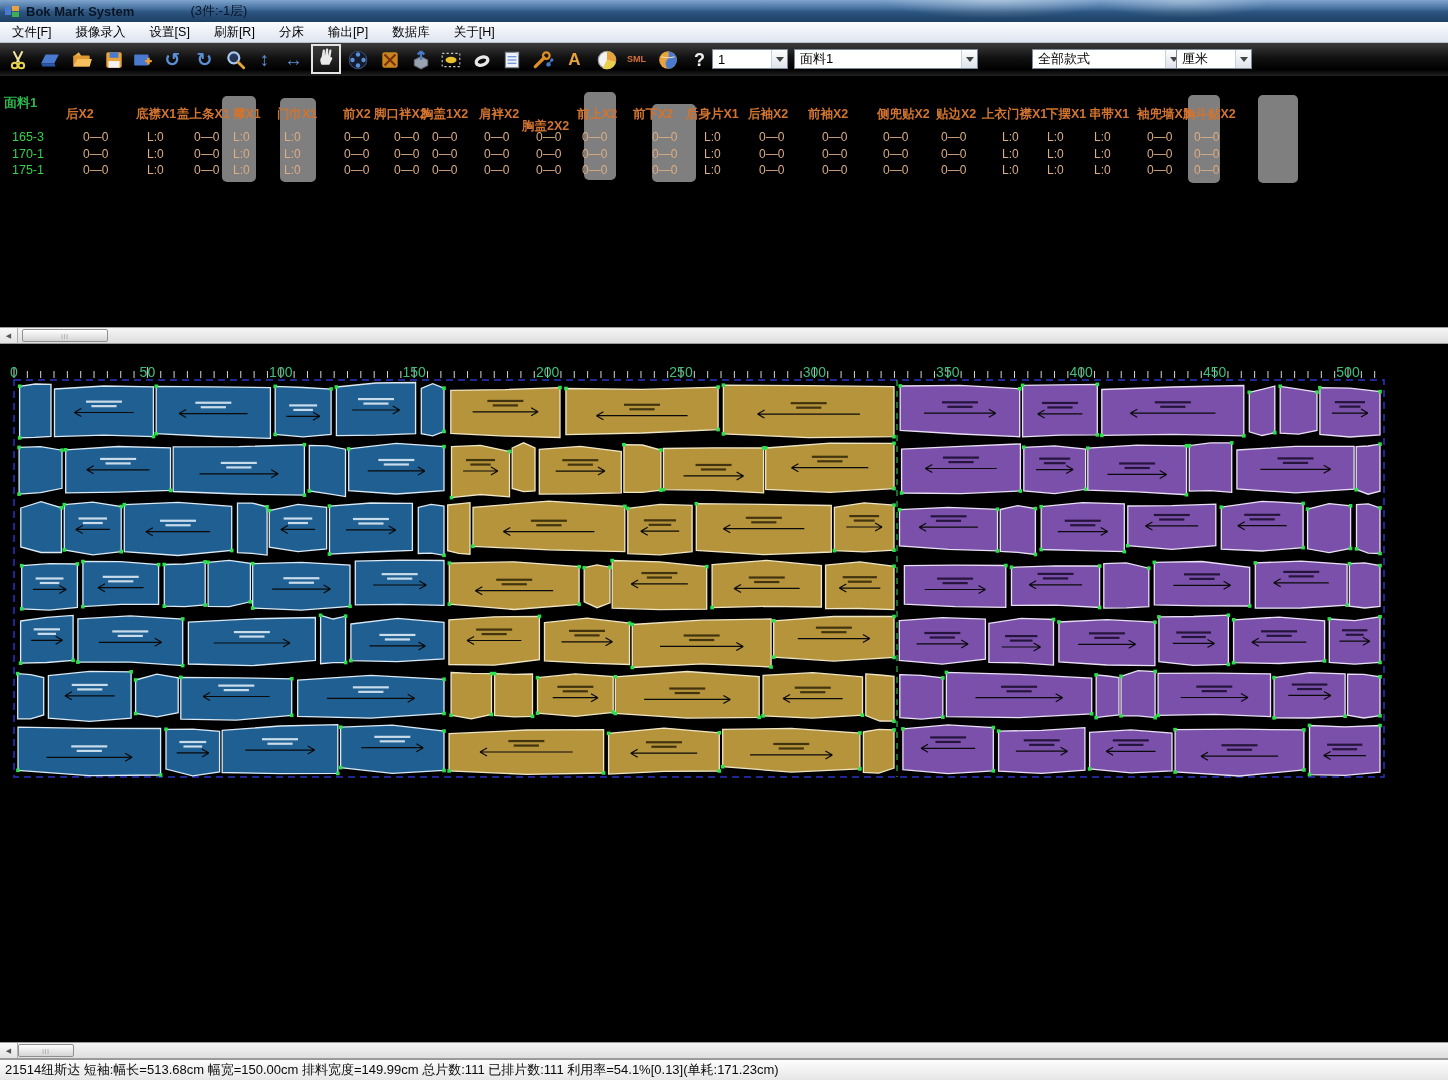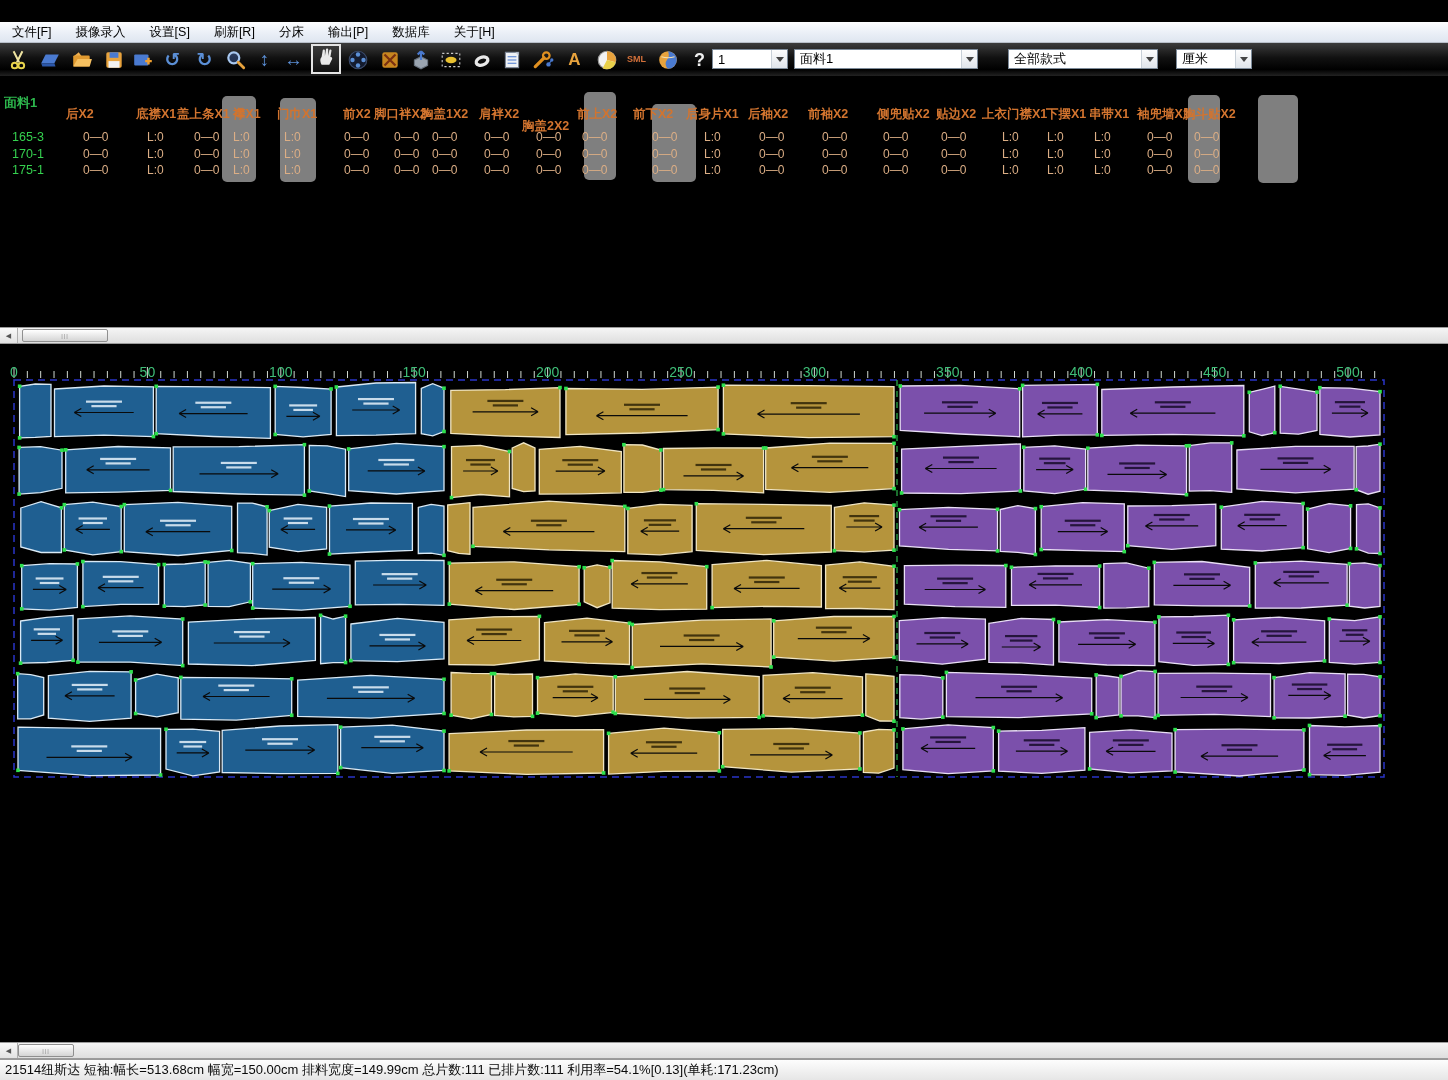--- a/index.html
+++ b/index.html
@@ -55,20 +55,30 @@
   #statusbar{position:absolute;left:0;top:1059px;width:100%;height:21px;
     background:linear-gradient(#fdfdfd,#e6e6e6);border-top:1px solid #999;
     display:flex;align-items:center;font-size:13px;color:#0a0a0a;box-sizing:border-box;}
   #status-text{padding-left:5px;white-space:nowrap;}
 </style>
 </head>
 <body>
 
 <div id="app">
 
+  <div id="titlebar">
+    <div class="hl"></div>
+    <svg id="app-icon" viewBox="0 0 16 16">
+      <rect x="1" y="4" width="6" height="8" fill="#4a7ad0"></rect>
+      <rect x="8" y="3" width="7" height="5" fill="#e8a33d"></rect>
+      <rect x="8" y="9" width="7" height="5" fill="#3cb054"></rect>
+    </svg>
+    <span id="title-text">Bok Mark System</span>
+    <span id="title-sub">(3件:-1层)</span>
+  </div>
 
   <div id="menubar">
       <span class="menu-item">文件[F]</span>
       <span class="menu-item">摄像录入</span>
       <span class="menu-item">设置[S]</span>
       <span class="menu-item">刷新[R]</span>
       <span class="menu-item">分床</span>
       <span class="menu-item">输出[P]</span>
       <span class="menu-item">数据库</span>
       <span class="menu-item">关于[H]</span>
@@ -205,21 +215,21 @@
       </span>
 
     <div class="combo" style="left:712px;width:76px">
       <span class="combo-val">1</span>
       <span class="combo-arrow"></span>
       </div>
     <div class="combo" style="left:794px;width:184px">
       <span class="combo-val">面料1</span>
       <span class="combo-arrow"></span>
       </div>
-    <div class="combo" style="left:1008px;width:150px">
+    <div class="combo" style="left:1032px;width:150px">
       <span class="combo-val">全部款式</span>
       <span class="combo-arrow"></span>
       </div>
     <div class="combo" style="left:1176px;width:76px">
       <span class="combo-val">厘米</span>
       <span class="combo-arrow"></span>
       </div>
   </div>
 
   <div id="piecelist">

